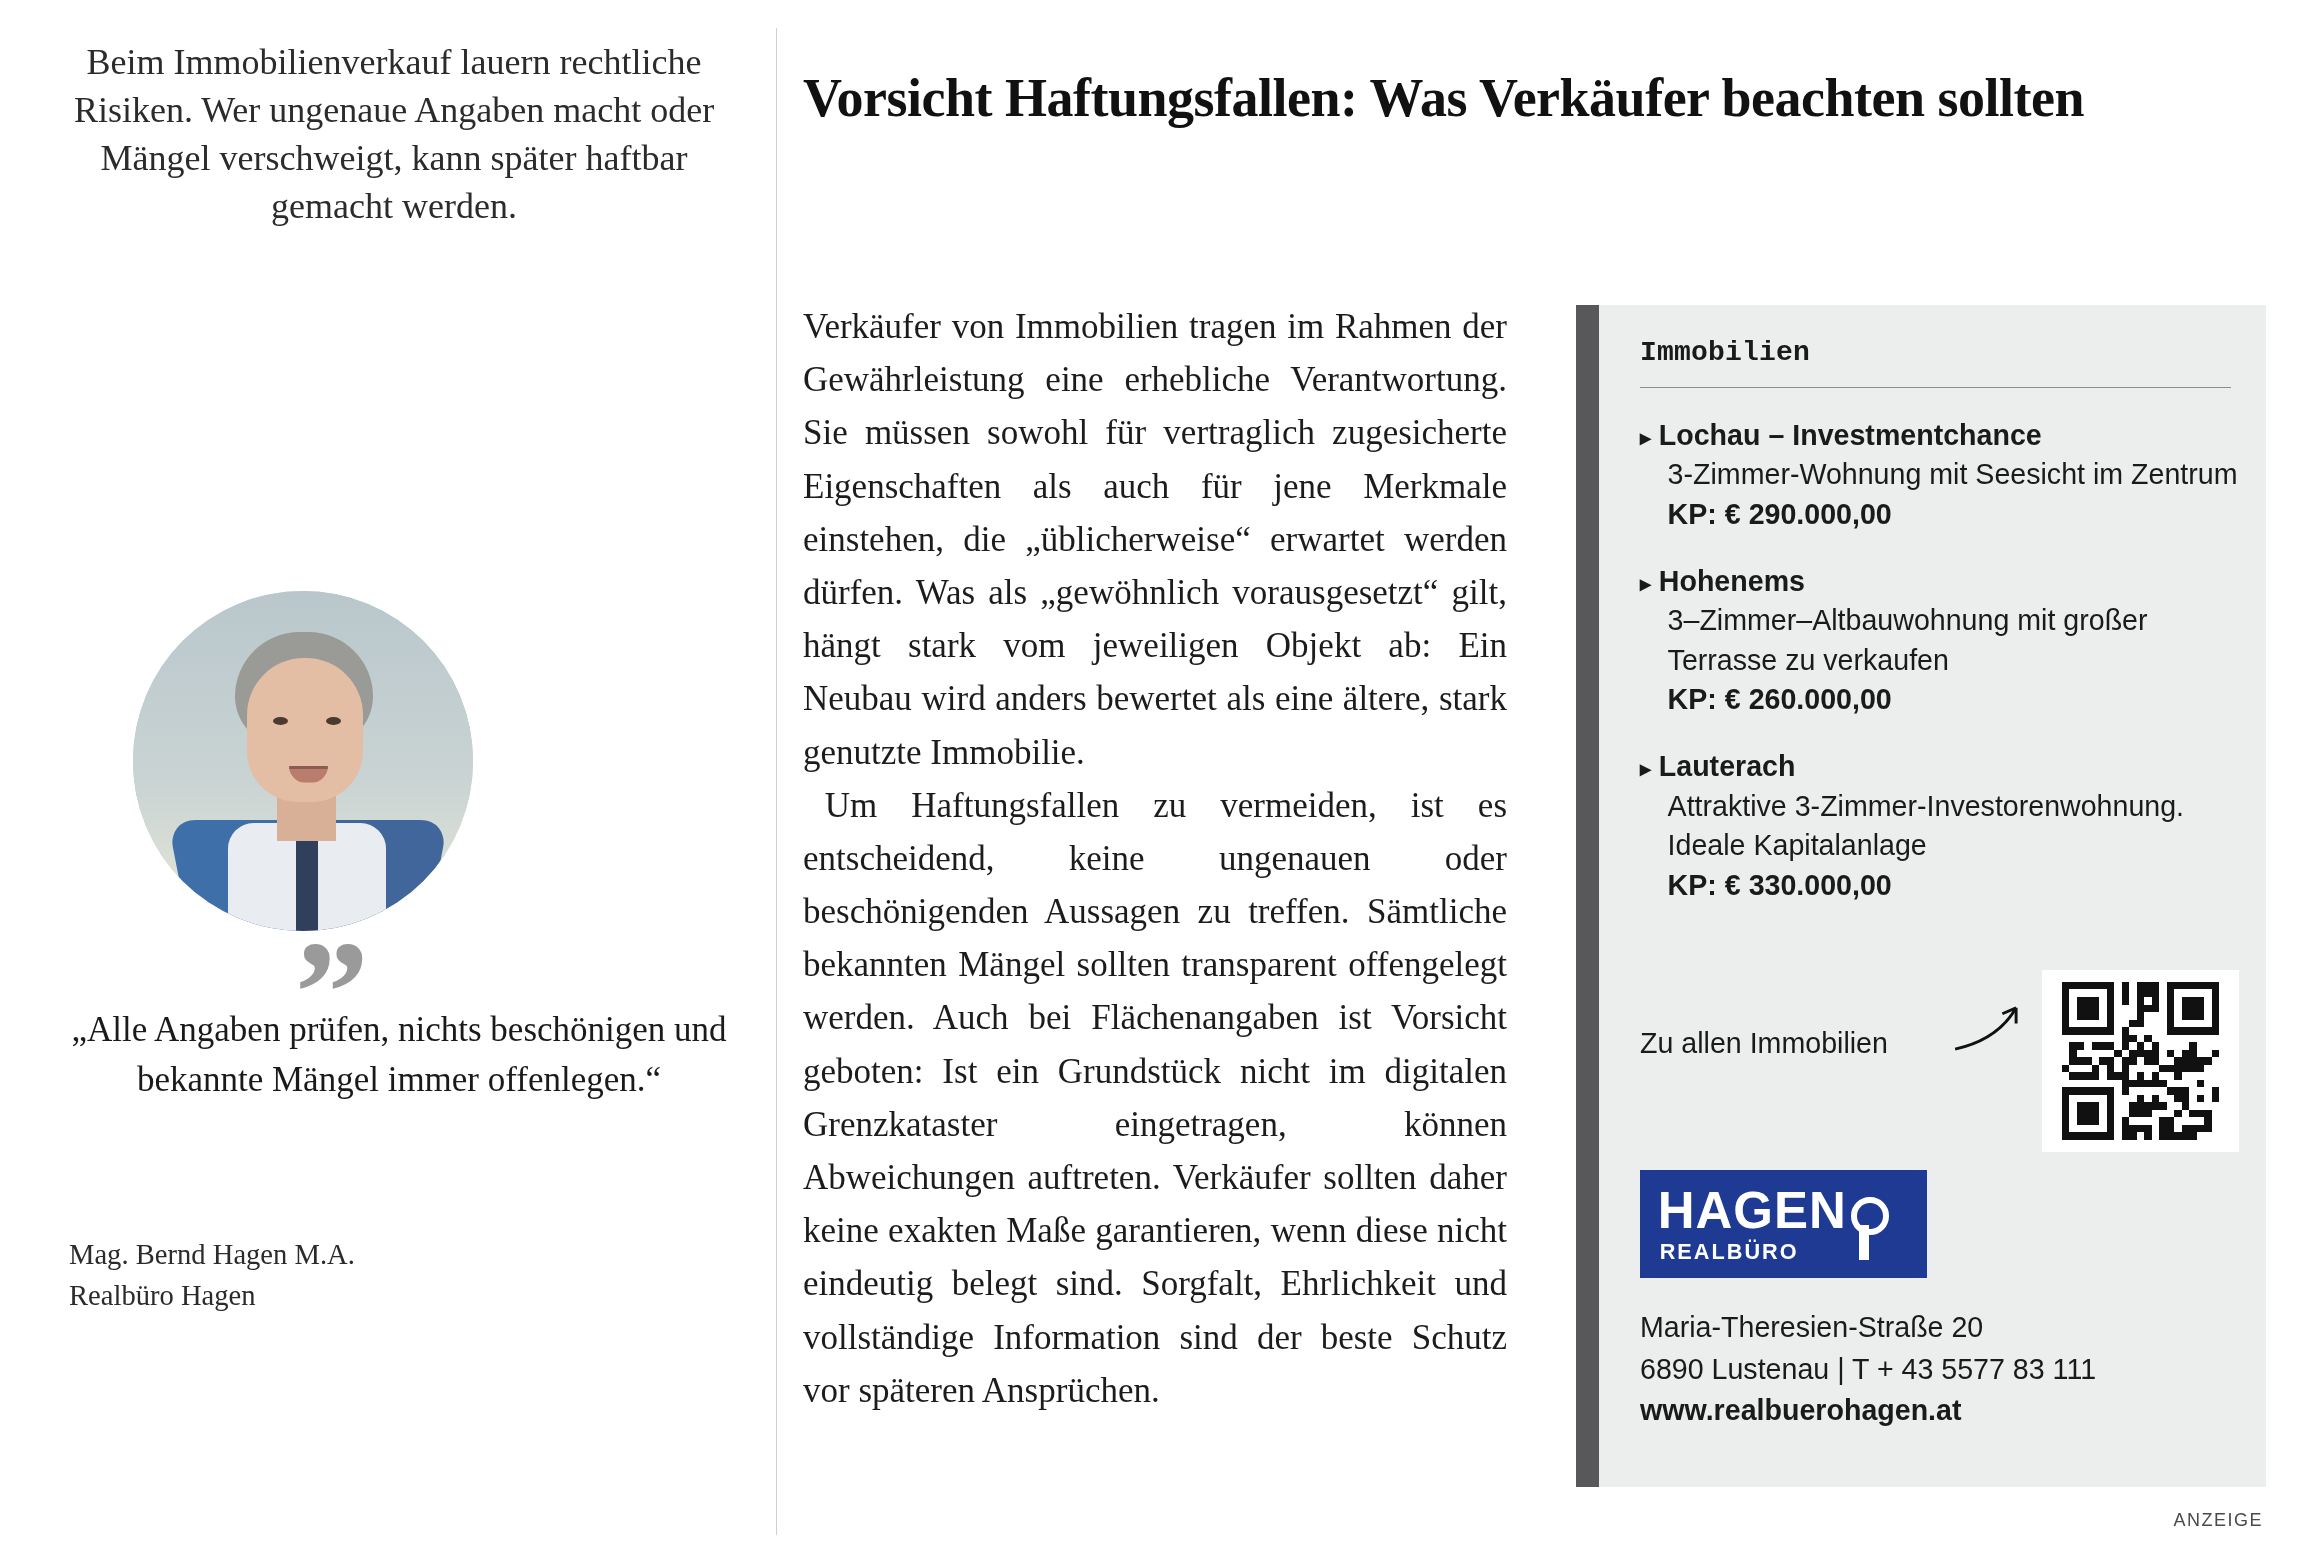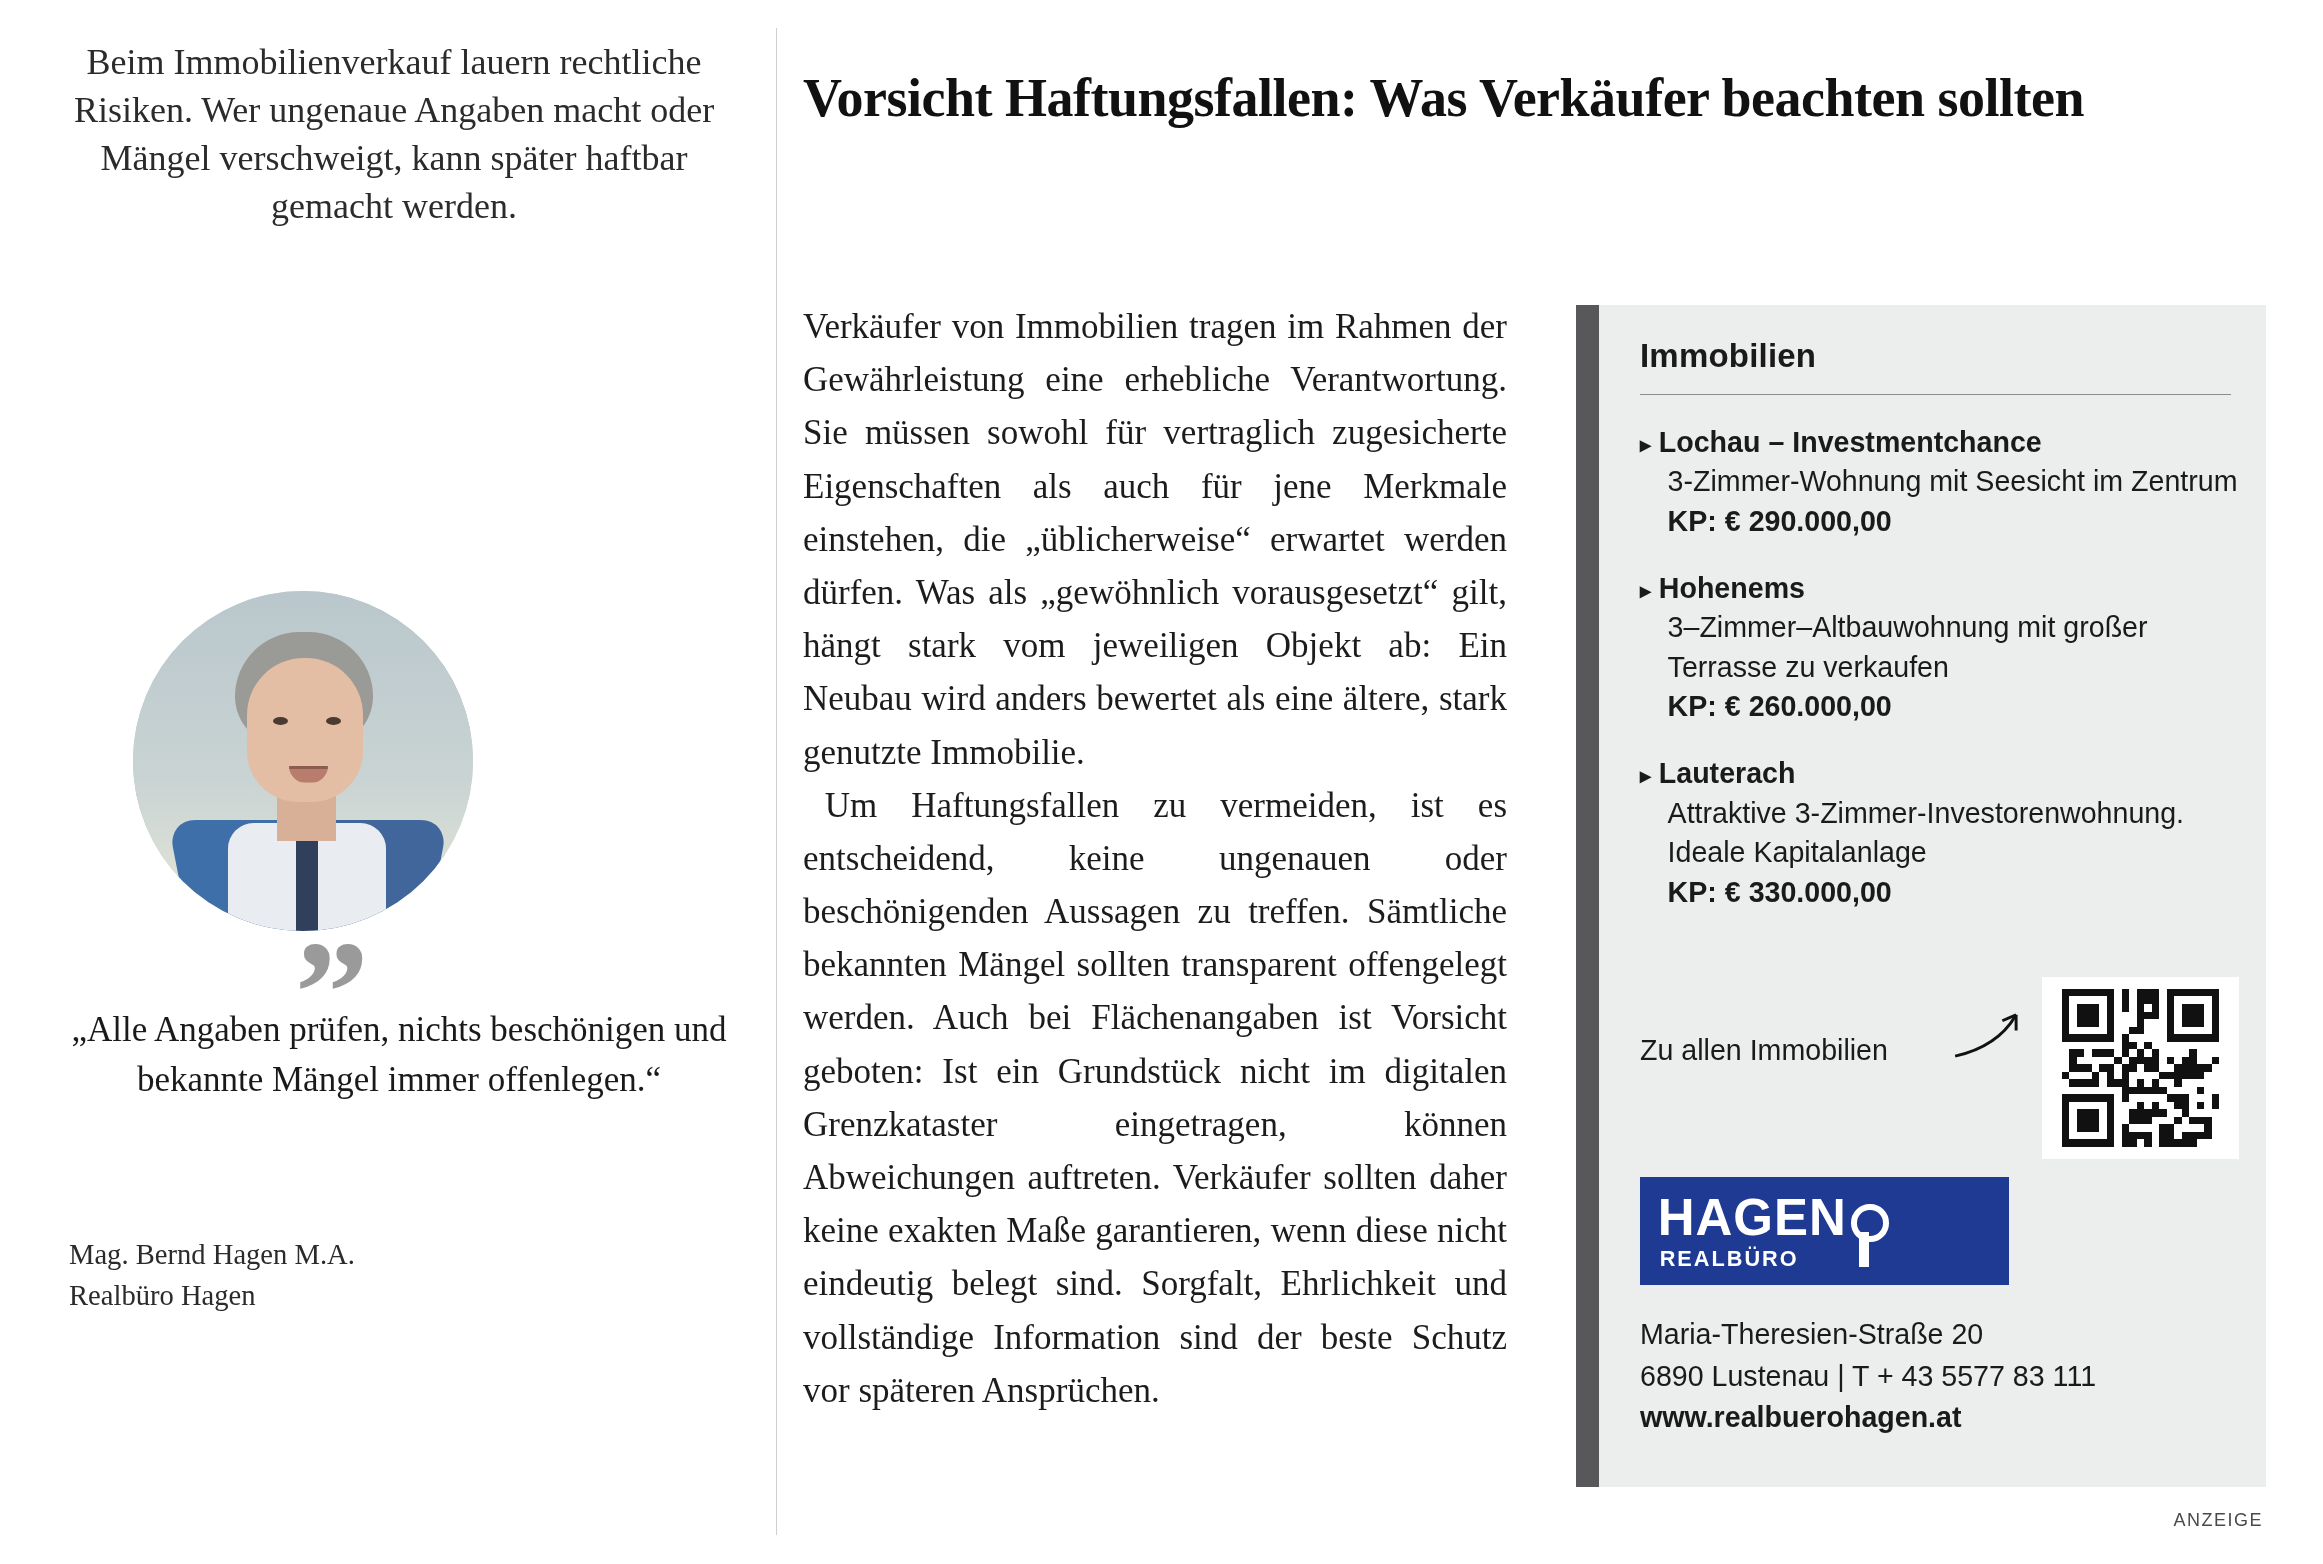--- a/index.html
+++ b/index.html
@@ -233,24 +233,25 @@
   }
   .ad-inner {
     position: absolute;
     left: 1640px;
     top: 305px;
     width: 611px;
     font-family: "Liberation Sans", sans-serif;
     color: #1a1a1a;
   }
   .ad-title {
-    font-size: 33px;
+    font-size: 28px;
     font-weight: 700;
     padding-top: 31.5px;
     letter-spacing: 0.2px;
+    font-family: Liberation Mono, monospace;
   }
   .ad-rule {
     margin-top: 19.7px;
     border-bottom: 1.5px solid #8c8c8c;
     width: 591px;
   }
   .listing {
     margin-top: 27.6px;
     font-size: 28.6px;
     line-height: 1.38;
@@ -310,21 +311,21 @@
     display: grid;
     grid-template-columns: repeat(21, 1fr);
     grid-template-rows: repeat(21, 1fr);
   }
   .qr-grid i { background: #ffffff; }
   .qr-grid i.on { background: #111111; }
 
   .logo {
     position: relative;
     margin-top: 17.7px;
-    width: 369px;
+    width: 287px;
     height: 108px;
     background: #1f3a93;
     color: #ffffff;
     display: block;
   }
   .logo .lg-main {
     position: absolute;
     left: 17.7px;
     top: 11.8px;
     font-family: "Liberation Sans", sans-serif;

